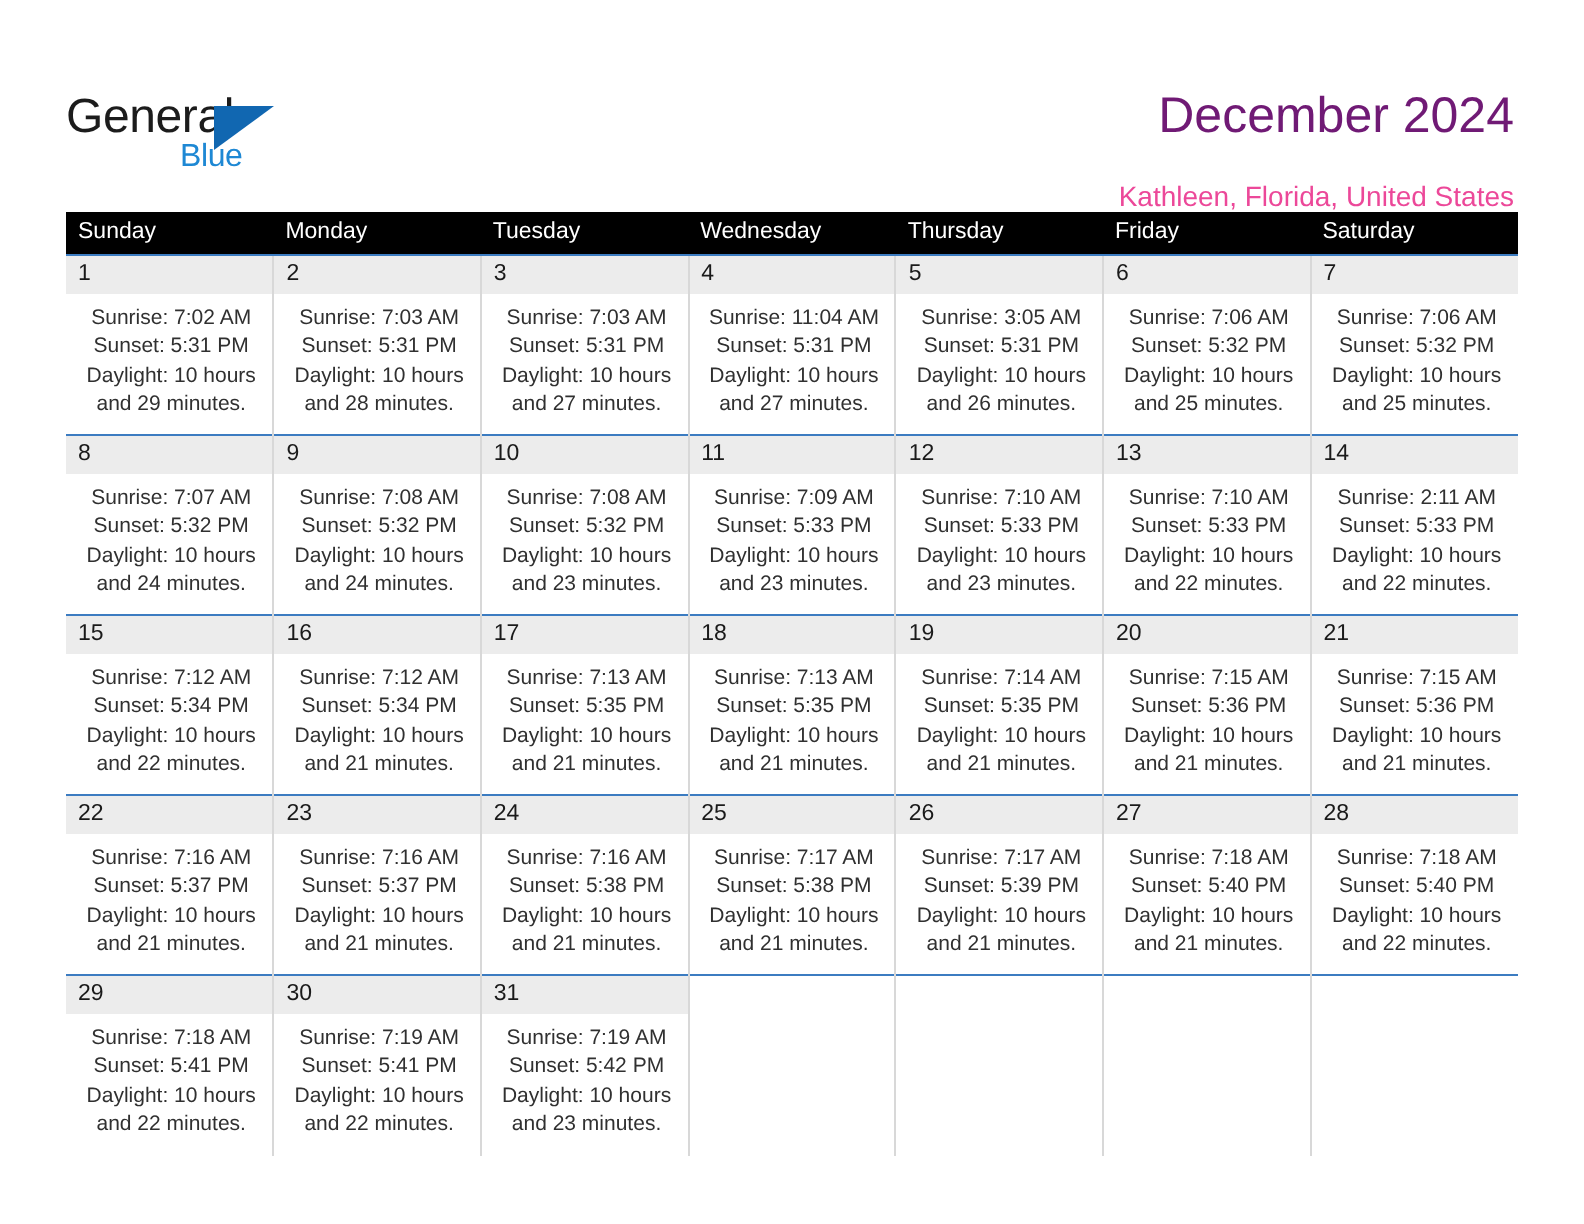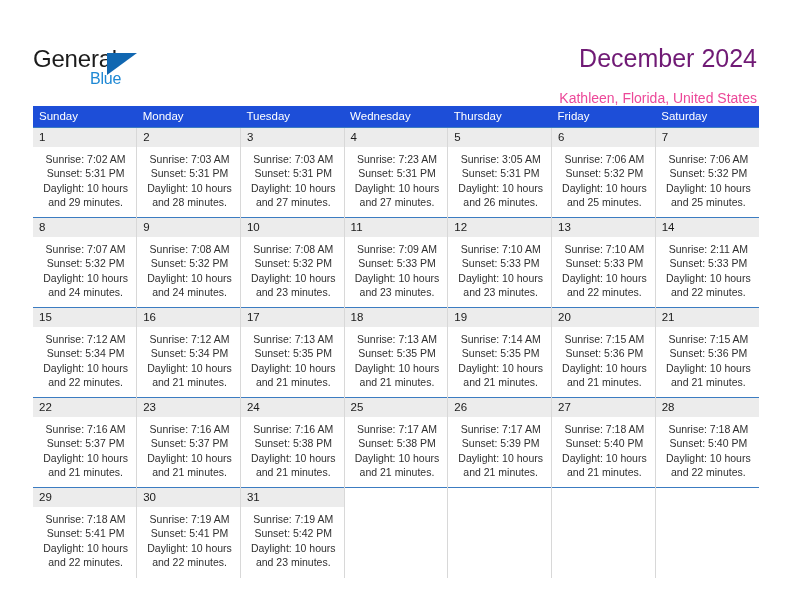--- a/index.html
+++ b/index.html
@@ -89,21 +89,21 @@
     left: 33px;
     top: 106px;
     width: 726px;
   }
   table.cal {
     width: 726px;
     border-collapse: collapse;
     table-layout: fixed;
   }
   table.cal th {
-    background: #1d4ed8;
+    background: #000000;
     color: #ffffff;
     font-size: 11.5px;
     font-weight: normal;
     text-align: left;
     padding: 4px 0 5px 6px;
     border: none;
   }
   table.cal td {
     vertical-align: top;
     padding: 0;
@@ -199,21 +199,21 @@
               <div class="info">
                 <div>Sunrise: 7:03 AM</div>
                 <div>Sunset: 5:31 PM</div>
                 <div>Daylight: 10 hours</div>
                 <div>and 27 minutes.</div>
               </div>
             </td>
             <td>
               <div class="daynum">4</div>
               <div class="info">
-                <div>Sunrise: 7:23 AM</div>
+                <div>Sunrise: 11:04 AM</div>
                 <div>Sunset: 5:31 PM</div>
                 <div>Daylight: 10 hours</div>
                 <div>and 27 minutes.</div>
               </div>
             </td>
             <td>
               <div class="daynum">5</div>
               <div class="info">
                 <div>Sunrise: 3:05 AM</div>
                 <div>Sunset: 5:31 PM</div>

